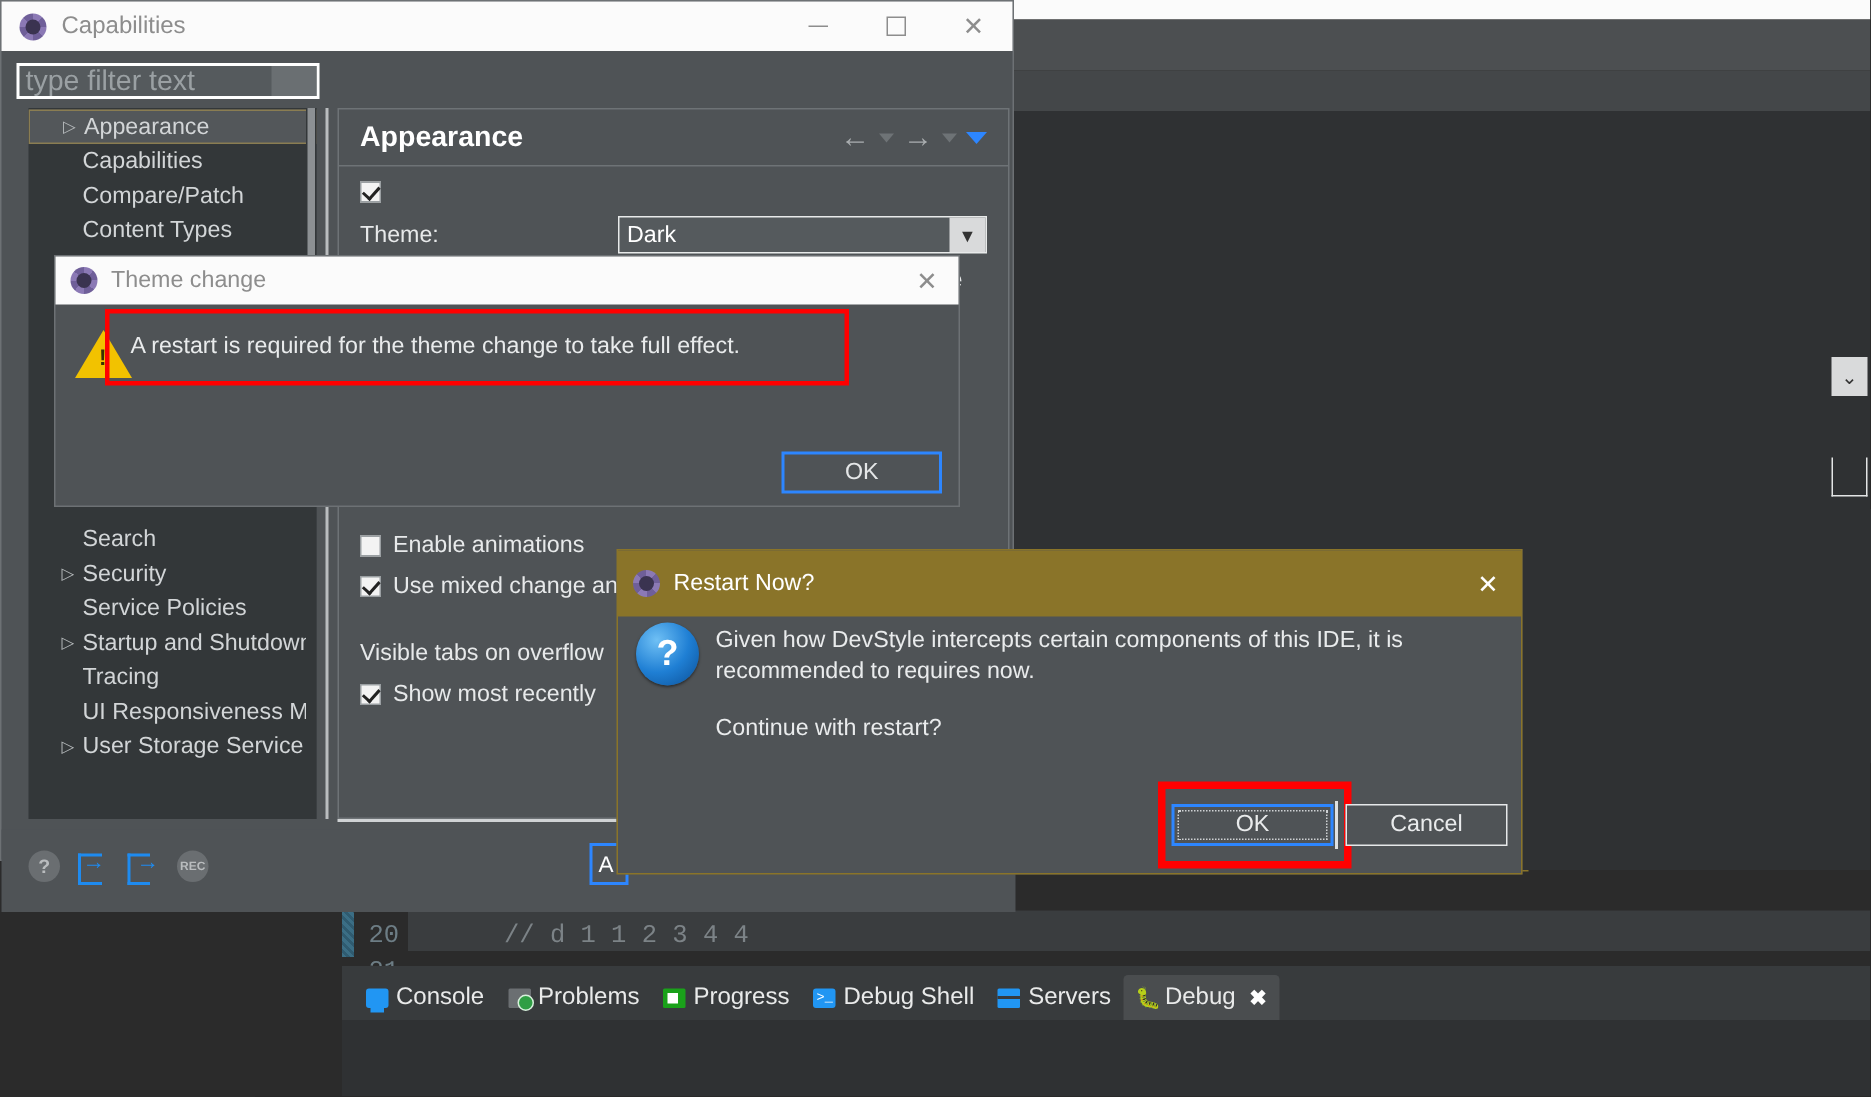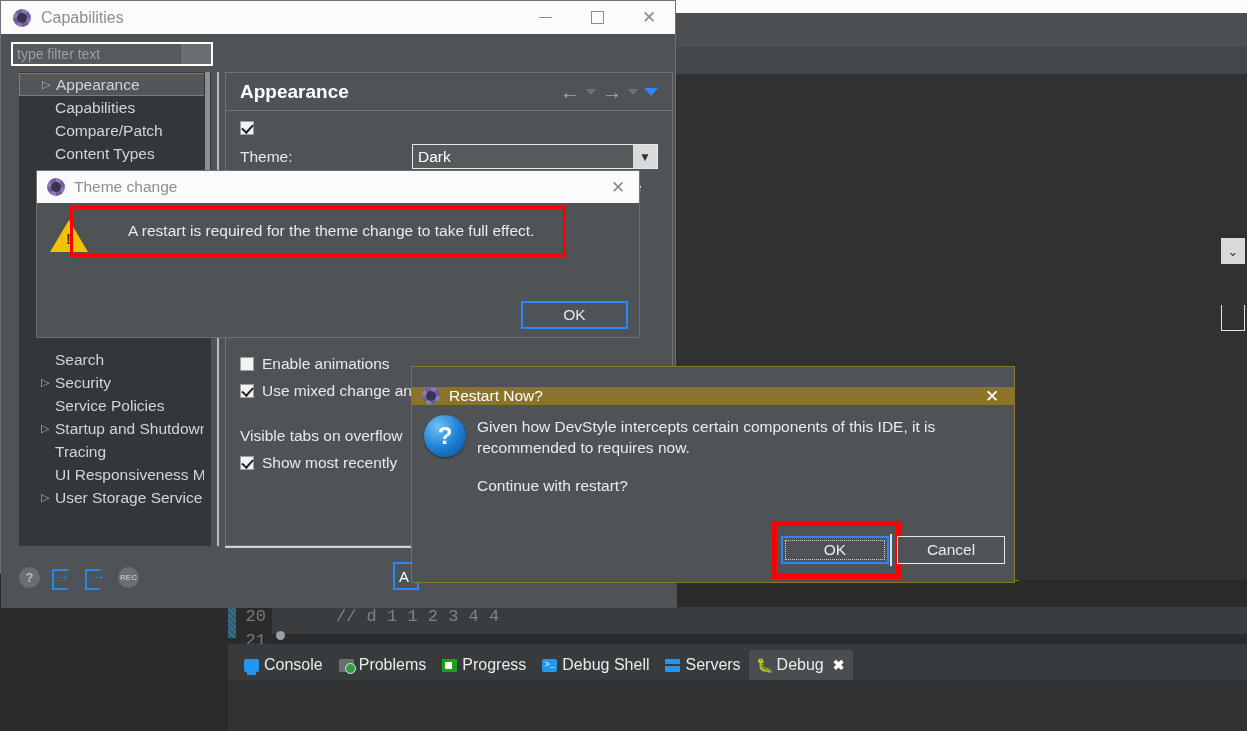--- a/index.html
+++ b/index.html
@@ -42,21 +42,21 @@
   
   .editor-wrap {
     position: absolute; left: 228px; top: 580px; width: 1019px; height: 64px;
     background: #2b2b2b;
   }
   .ed-gutter {
     position: absolute; left: 0; top: 0; width: 8px; height: 58px;
     background: repeating-linear-gradient(45deg,#3b6e85 0 2px,#2f5b70 2px 4px);
   }
   .ed-line {
-    position: absolute; left: 8px; height: 27px; display: flex; align-items: flex-start;
+    position: absolute; left: 8px; height: 27px; display: flex; align-items: flex-end;
     color: #7c8387; font-size: 17px; font-family: "Liberation Mono", monospace;
     white-space: pre;
   }
   .ed-num { width: 36px; text-align: right; color: #6d7d85; padding-right: 6px; }
   .ed-hl { position: absolute; left: 44px; top: 0; width: 975px; height: 27px;
            background: #3a3d3f; }
   .ed-rule { position: absolute; left: 268px; top: 580px; width: 751px; height: 1px;
              background: #8a7429; }
   .ed-dot { width: 9px; height: 9px; border-radius: 50%; background: #9aa0a3;
             display: inline-block; }
@@ -113,22 +113,22 @@
   .wbtns { margin-left:auto; display:flex; align-items:center; }
   .wbtn { width:52px; height:33px; display:flex;align-items:center;justify-content:center;
           color:#8d8d8d; font-size:17px; }
   .wbtn .sq { width:13px; height:13px; border:1.5px solid #8d8d8d; }
   .wbtn .dash { width:13px; height:1.5px; background:#8d8d8d; }
 
   .prefs-body { position:absolute; left:0; top:33px; width:676px; height:541px; }
 
   .filter-box {
     position:absolute; left:10px; top:8px; width:202px; height:24px;
-    background:#555a5d; border:2px solid #ffffff; color:#9aa0a3; font-size:14px;
-    display:flex; align-items:center; padding-left:4px;
+    background:#555a5d; border:2px solid #ffffff; color:#9aa0a3; font-size:19px;
+    display:flex; padding-left:4px;
   }
   .filter-box .fb-right { position:absolute; right:0; top:0; width:30px; height:20px; background:#6a6f72;}
   .tree {
     position:absolute; left:18px; top:38px; width:192px; height:474px;
     background:#333739; overflow:hidden; border-right:0;
   }
   .tree-row { height:23px; display:flex; align-items:center; color:#d2d5d7; font-size:15.5px;
               padding-left:22px; position:relative; white-space:nowrap; }
   .tree-row.sel { background:#53575a; border:1px solid #8a7d52; height:23px; }
   .tw { position:absolute; left:22px; width:12px; color:#b6babc; font-size:11px; }
@@ -211,35 +211,35 @@
     border-left:19px solid transparent; border-right:19px solid transparent;
     border-bottom:32px solid #f2c200;
   }
   .warn-tri::after { content:'!'; position:absolute; left:-3px; top:10px; color:#3a3000;
     font-size:15px; font-weight:bold; }
   .redbox1 {
     position:absolute; left:70px; top:206px; width:496px; height:51px;
     border:3px solid #ff0000;
   }
   .themedlg-msg {
-    position:absolute; left:87px; top:222px; color:#e9ebec; font-size:15.5px;margin-left:41px;
+    position:absolute; left:87px; top:222px; color:#e9ebec; font-size:15.5px;
   }
   .themedlg-ok {
     position:absolute; left:521px; top:301px; width:107px; height:28px;
     border:2px solid #2d86ff; color:#e4e6e7; font-size:15.5px;
     display:flex; align-items:center; justify-content:center; background:#4f5356;
   }
 
   
   .restartdlg {
     position:absolute; left:411px; top:366px; width:604px; height:217px;
     background:#4f5356; border:1px solid #8a7429;
   }
   .restart-title {
-    height:18px; background:#8a7429; display:flex; align-items:center; gap:9px; padding-left:10px;margin-top:20px;
+    height:44px; background:#8a7429; display:flex; align-items:center; gap:9px; padding-left:10px;
   }
   .restart-title .t { color:#ffffff; font-size:15.5px; }
   .restart-x { margin-left:auto; width:44px; height:32px; display:flex;align-items:center;
                justify-content:center; color:#ffffff; font-size:17px; }
   .q-ico {
     position:absolute; left:424px; top:415px; width:42px; height:42px; border-radius:50%;
     background: radial-gradient(circle at 33% 28%, #6fc0f5 0%, #1f7fd4 52%, #0b4f96 100%);
     color:#fff; font-size:24px; font-weight:bold;
     display:flex; align-items:center; justify-content:center;
     box-shadow: 0 1px 2px rgba(0,0,0,.5);

